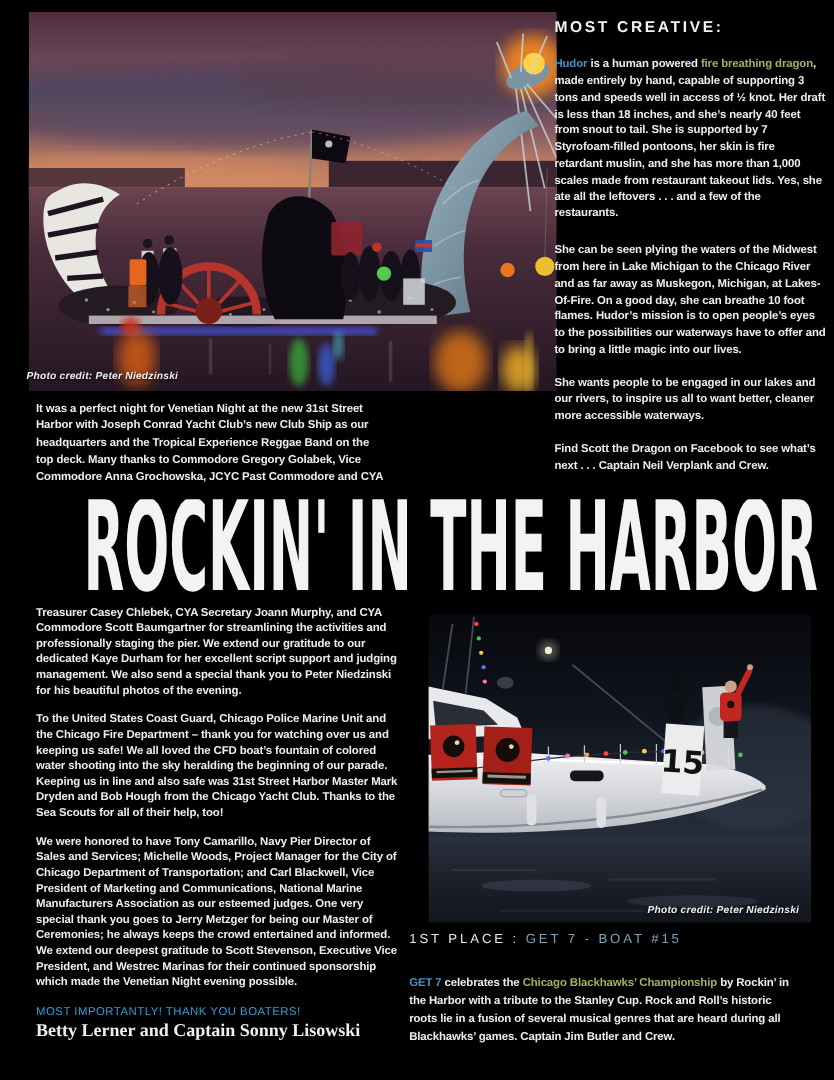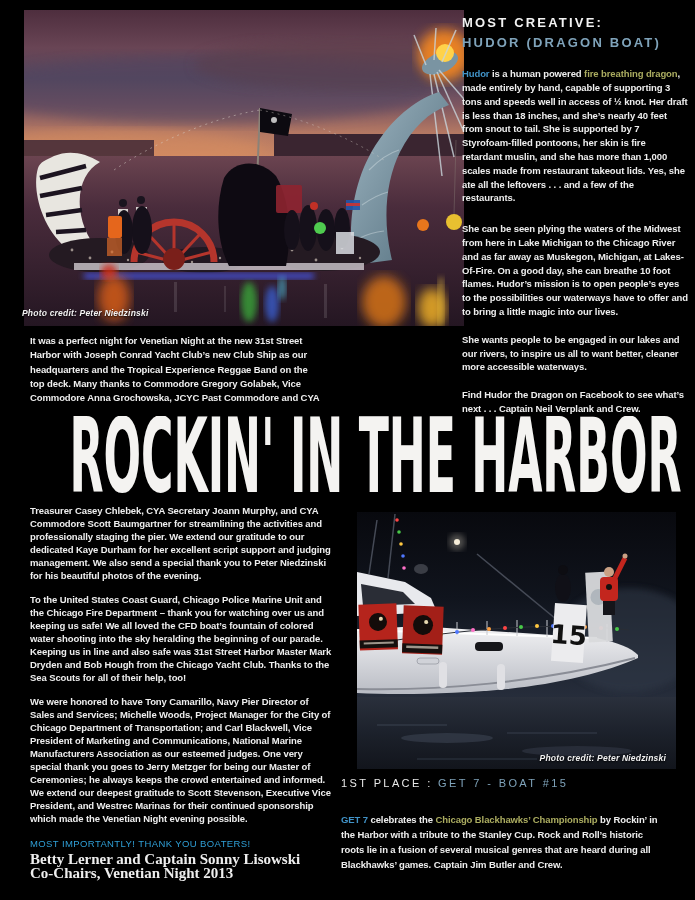--- a/index.html
+++ b/index.html
@@ -196,44 +196,42 @@
         <rect x="150" y="272" width="3" height="30" fill="#ffffff" opacity=".12"></rect>
         <rect x="200" y="276" width="2" height="26" fill="#ffffff" opacity=".1"></rect>
         <rect x="300" y="274" width="3" height="34" fill="#ffffff" opacity=".12"></rect>
       </g>
     </svg>
     <span class="credit credit-top">Photo credit: Peter Niedzinski</span>
   </div>
 
   <div class="right-col">
     <div class="kicker">MOST CREATIVE:</div>
-    <div class="kicker blue">HUDOR (DRAGON BOAT)</div>
     <p class="body-p"><span class="c-blue">Hudor</span><span> is a human powered </span><span class="c-olive">fire breathing dragon</span><span>, made entirely by hand, capable of supporting 3 tons and speeds well in access of ½ knot. Her draft is less than 18 inches, and she’s nearly 40 feet from snout to tail. She is supported by 7 Styrofoam-filled pontoons, her skin is fire retardant muslin, and she has more than 1,000 scales made from restaurant takeout lids. Yes, she ate all the leftovers . . . and a few of the restaurants.</span></p>
     <p class="body-p">She can be seen plying the waters of the Midwest from here in Lake Michigan to the Chicago River and as far away as Muskegon, Michigan, at Lakes-Of-Fire. On a good day, she can breathe 10 foot flames. Hudor’s mission is to open people’s eyes to the possibilities our waterways have to offer and to bring a little magic into our lives.</p>
     <p class="body-p">She wants people to be engaged in our lakes and our rivers, to inspire us all to want better, cleaner more accessible waterways.</p>
-    <p class="body-p">Find Hudor the Dragon on Facebook to see what’s next . . . Captain Neil Verplank and Crew.</p>
+    <p class="body-p">Find Scott the Dragon on Facebook to see what’s next . . . Captain Neil Verplank and Crew.</p>
   </div>
 
   <div class="intro">
     <p class="body-p">It was a perfect night for Venetian Night at the new 31st Street Harbor with Joseph Conrad Yacht Club’s new Club Ship as our headquarters and the Tropical Experience Reggae Band on the top deck.  Many thanks to Commodore Gregory Golabek, Vice Commodore Anna Grochowska, JCYC Past Commodore and CYA</p>
   </div>
 
   <div class="headline">
     <svg width="615" height="88" viewBox="0 0 615 88">
       <text x="307.5" y="76" text-anchor="middle" textLength="612" lengthAdjust="spacingAndGlyphs" font-family="DejaVu Sans, sans-serif" font-size="104" font-weight="bold" fill="#f4f3f1">ROCKIN' IN THE HARBOR</text>
     </svg>
   </div>
 
   <div class="left-col">
     <p class="body-p">Treasurer Casey Chlebek, CYA Secretary Joann Murphy, and CYA Commodore Scott Baumgartner for streamlining the activities and professionally staging the pier.  We extend our gratitude to our dedicated Kaye Durham for her excellent script support and judging management.  We also send a special thank you to Peter Niedzinski for his beautiful photos of the evening.</p>
     <p class="body-p">To the United States Coast Guard, Chicago Police Marine Unit and the Chicago Fire Department – thank you for watching over us and keeping us safe!  We all loved the CFD boat’s fountain of colored water shooting into the sky heralding the beginning of our parade.  Keeping us in line and also safe was 31st Street Harbor Master Mark Dryden and Bob Hough from the Chicago Yacht Club.  Thanks to the Sea Scouts for all of their help, too!</p>
     <p class="body-p">We were honored to have Tony Camarillo, Navy Pier Director of Sales and Services; Michelle Woods, Project Manager for the City of Chicago Department of Transportation; and Carl Blackwell, Vice President of Marketing and Communications, National Marine Manufacturers Association as our esteemed judges.  One very special thank you goes to Jerry Metzger for being our Master of Ceremonies; he always keeps the crowd entertained and informed.  We extend our deepest gratitude to Scott Stevenson, Executive Vice President, and Westrec Marinas for their continued sponsorship which made the Venetian Night evening possible.</p>
     <p class="boaters">MOST IMPORTANTLY!  THANK YOU BOATERS!</p>
     <p class="sig">Betty Lerner and Captain Sonny Lisowski</p>
-    <p class="sig">Co-Chairs, Venetian Night 2013</p>
   </div>
 
   <div class="photo photo-bottom">
     <svg width="319" height="257" viewBox="0 0 319 257">
       <defs>
         <linearGradient id="nskyG" x1="0" y1="0" x2="0" y2="1">
           <stop offset="0" stop-color="#08090e"></stop>
             <stop offset=".45" stop-color="#10141d"></stop>
           <stop offset=".75" stop-color="#1d2330"></stop>
             <stop offset="1" stop-color="#272e3c"></stop>

